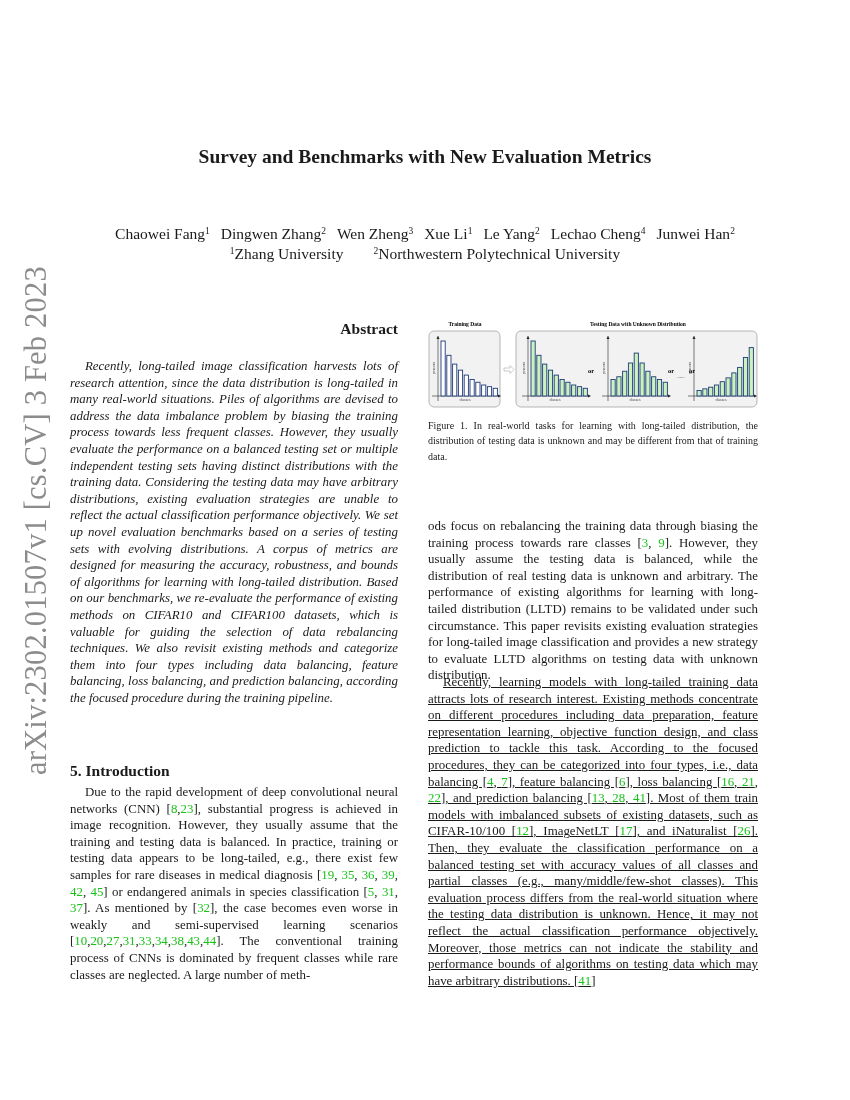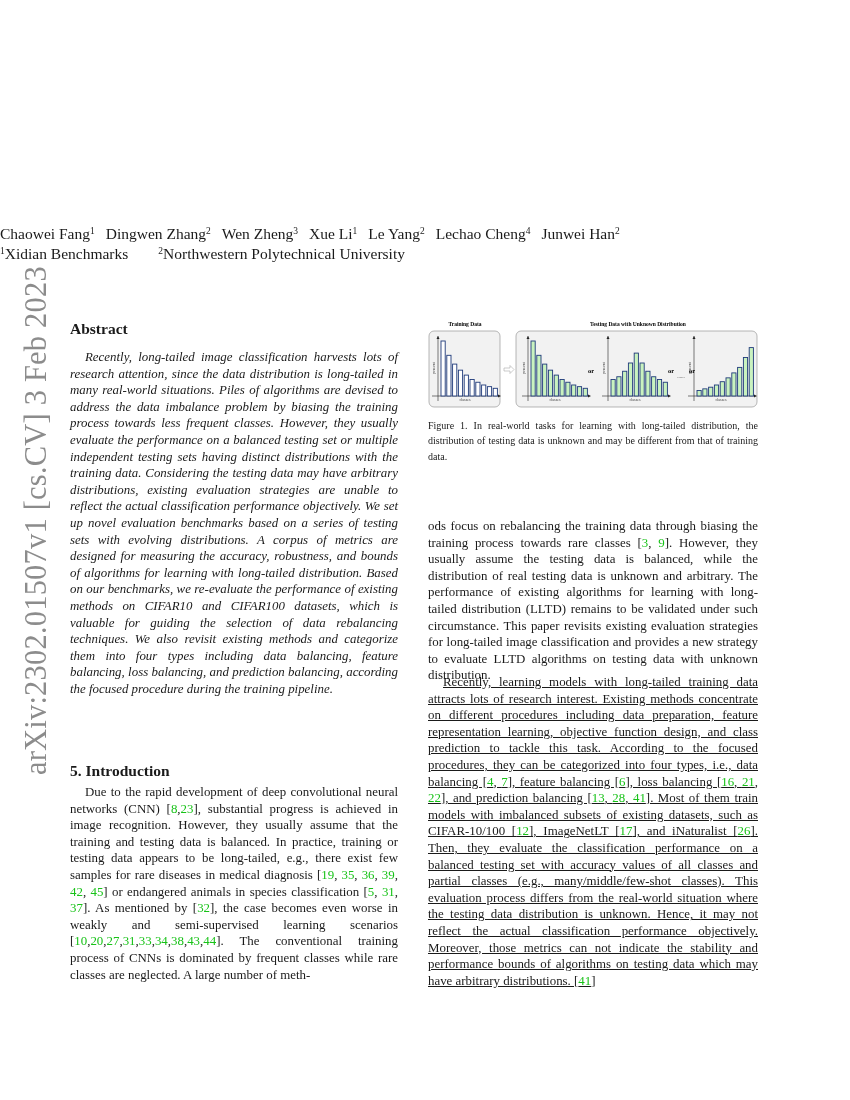--- a/index.html
+++ b/index.html
@@ -2,50 +2,51 @@
 <html><head>
 <meta charset="utf-8">
 <style>
   html, body { margin: 0; padding: 0; background: #ffffff; }
   body { width: 850px; height: 1100px; position: relative; overflow: hidden;
          font-family: "Liberation Serif", "DejaVu Serif", serif; color: #1a1a1a; }
   .arxiv-stamp { position: absolute; left: 19px; top: 775px; transform-origin: 0 0; transform: rotate(-90deg);
                  font-size: 30.5px; color: #8c8c8c; white-space: nowrap; letter-spacing: 0.2px; }
   .title { position: absolute; left: 0; width: 850px; top: 145px; text-align: center;
            font-weight: bold; font-size: 19.5px; line-height: 24px; }
-  .authors { position: absolute; left: 0; width: 850px; top: 224px; text-align: left;
+  .authors { position: absolute; left: 0; width: 850px; top: 224px; text-align: center;
              font-size: 15.5px; line-height: 19.5px; }
   .authors sup { font-size: 9.5px; vertical-align: 5px; line-height: 0; }
   .authors .sp { display: inline-block; width: 11px; }
   .authors .sp2 { display: inline-block; width: 30px; }
   .col { position: absolute; font-size: 12.9px; line-height: 16.6px; text-align: justify; hyphens: none; }
   .col p { margin: 0; }
   .indent { text-indent: 15px; }
-  .abs-head { position: absolute; left: 70px; width: 328px; top: 320px; text-align: left; font-weight: bold; font-size: 15.5px; }
-  .abs-body { left: 70px; width: 328px; top: 349px; font-style: italic; font-family: Liberation Serif, serif; }
+  .abs-head { position: absolute; left: 70px; width: 328px; top: 320px; text-align: right; font-weight: bold; font-size: 15.5px; }
+  .abs-body { left: 70px; width: 328px; top: 358px; font-style: italic; font-family: Liberation Serif, serif; }
   .sec-head { position: absolute; left: 70px; top: 762px; font-weight: bold; font-size: 15.5px; }
   .intro-body { left: 70px; width: 328px; top: 784px; }
   .cite { color: #17c217; }
   .figure { position: absolute; left: 428px; top: 318px; width: 330px; height: 92px; }
   .caption { left: 428px; width: 330px; top: 418px; font-size: 10px; line-height: 15.3px; }
   .right-body1 { left: 428px; width: 330px; top: 518px; }
   .right-body2 { left: 428px; width: 330px; top: 674px; text-decoration: underline; }
 </style>
 </head>
 <body>
 
 <div class="arxiv-stamp">arXiv:2302.01507v1  [cs.CV]  3 Feb 2023</div>
 
 <div class="title">
+  <div>Survey and Benchmarks with New Evaluation Metrics</div>
 </div>
 
 <div class="authors">
   <div id="author-list"><span>Chaowei Fang</span><sup>1</sup><span class="sp"></span><span>Dingwen Zhang</span><sup>2</sup><span class="sp"></span><span>Wen Zheng</span><sup>3</sup><span class="sp"></span><span>Xue Li</span><sup>1</sup><span class="sp"></span><span>Le Yang</span><sup>2</sup><span class="sp"></span><span>Lechao Cheng</span><sup>4</sup><span class="sp"></span><span>Junwei Han</span><sup>2</sup></div>
   <div>
-    <sup>1</sup><span>Xidian Benchmarks</span><span class="sp2"></span><sup>2</sup><span>Northwestern Polytechnical University</span>
+    <sup>1</sup><span>Zhang University</span><span class="sp2"></span><sup>2</sup><span>Northwestern Polytechnical University</span>
   </div>
 </div>
 
 <div class="abs-head">Abstract</div>
 <div class="col abs-body">
   <p class="indent">Recently, long-tailed image classification harvests lots of research attention, since the data distribution is long-tailed in many real-world situations. Piles of algorithms are devised to address the data imbalance problem by biasing the training process towards less frequent classes. However, they usually evaluate the performance on a balanced testing set or multiple independent testing sets having distinct distributions with the training data. Considering the testing data may have arbitrary distributions, existing evaluation strategies are unable to reflect the actual classification performance objectively. We set up novel evaluation benchmarks based on a series of testing sets with evolving distributions. A corpus of metrics are designed for measuring the accuracy, robustness, and bounds of algorithms for learning with long-tailed distribution. Based on our benchmarks, we re-evaluate the performance of existing methods on CIFAR10 and CIFAR100 datasets, which is valuable for guiding the selection of data rebalancing techniques. We also revisit existing methods and categorize them into four types including data balancing, feature balancing, loss balancing, and prediction balancing, according the focused procedure during the training pipeline.</p>
 </div>
 
 <div class="sec-head">5. Introduction</div>
 <div class="col intro-body">

